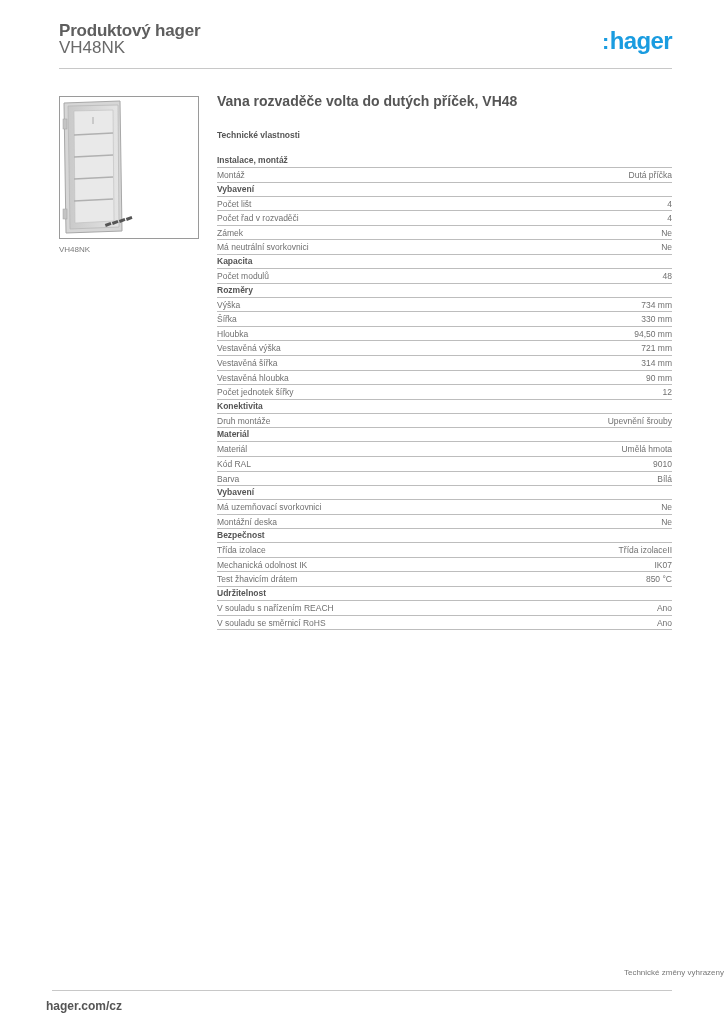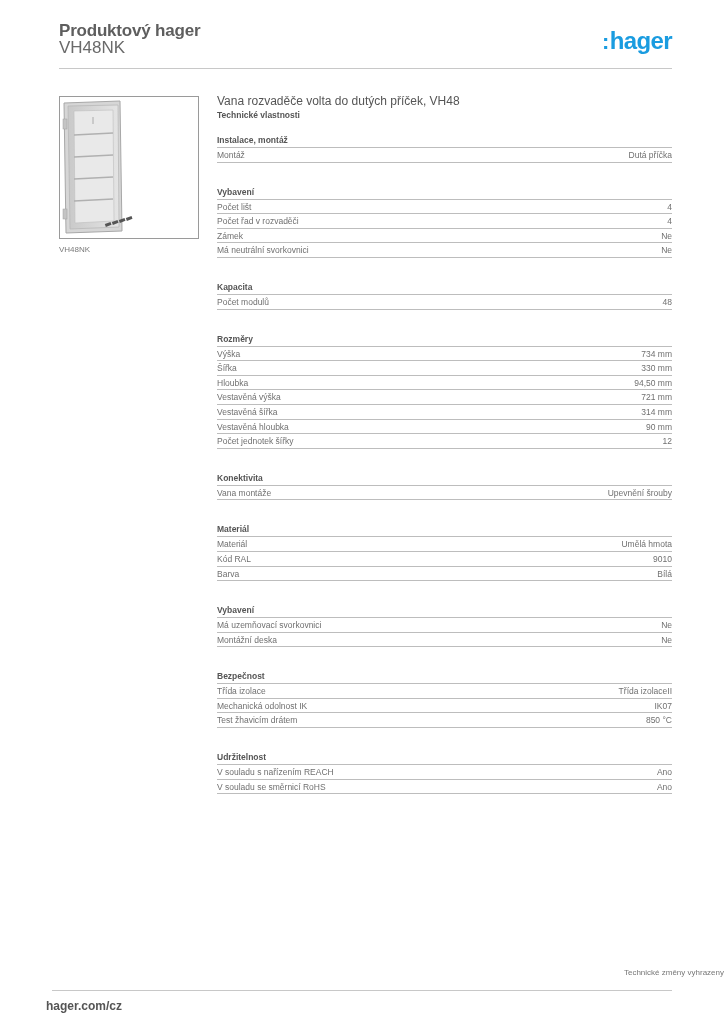--- a/index.html
+++ b/index.html
@@ -29,27 +29,28 @@
       position: absolute; left: 59px; top: 96px; width: 140px; height: 143px;
       border: 1px solid #9a9a9a; box-sizing: border-box; background: #fff;
     }
     .product-caption {
       position: absolute; left: 59px; top: 245px; font-size: 8px; color: #7a7a7a;
     }
     .content {
       position: absolute; left: 217px; top: 96px; width: 455px;
     }
     .product-name {
-      font-size: 12px; font-weight: normal; color: #555; height: 14px; line-height: 10px;
+      font-size: 14px; font-weight: bold; color: #555; height: 14px; line-height: 10px;
+      margin-bottom: 20px;
     }
     .tech-title {
       font-size: 8.5px; font-weight: bold; color: #555; line-height: 10px;
       margin-bottom: 15px;
     }
-    .section { margin-bottom: 24px; }
+    .section { margin-bottom: 1px; }
     .section-head {
       font-size: 8.5px; font-weight: bold; color: #555;
       height: 12px; line-height: 11px;
       border-bottom: 1px solid #bdbdbd;
     }
     .row {
       display: flex; justify-content: space-between;
       font-size: 8.5px; color: #707070;
       height: 13.6px; line-height: 14px;
       border-bottom: 1px solid #bdbdbd;
@@ -180,21 +181,21 @@
       </div>
     <div class="row">
         <span>Počet jednotek šířky</span>
         <span class="val">12</span>
       </div>
   </div>
 
   <div class="section">
     <div class="section-head">Konektivita</div>
     <div class="row">
-        <span>Vana montáže</span>
+        <span>Druh montáže</span>
         <span class="val">Upevnění šrouby</span>
       </div>
   </div>
 
   <div class="section">
     <div class="section-head">Materiál</div>
     <div class="row">
         <span>Materiál</span>
         <span class="val">Umělá hmota</span>
       </div>

